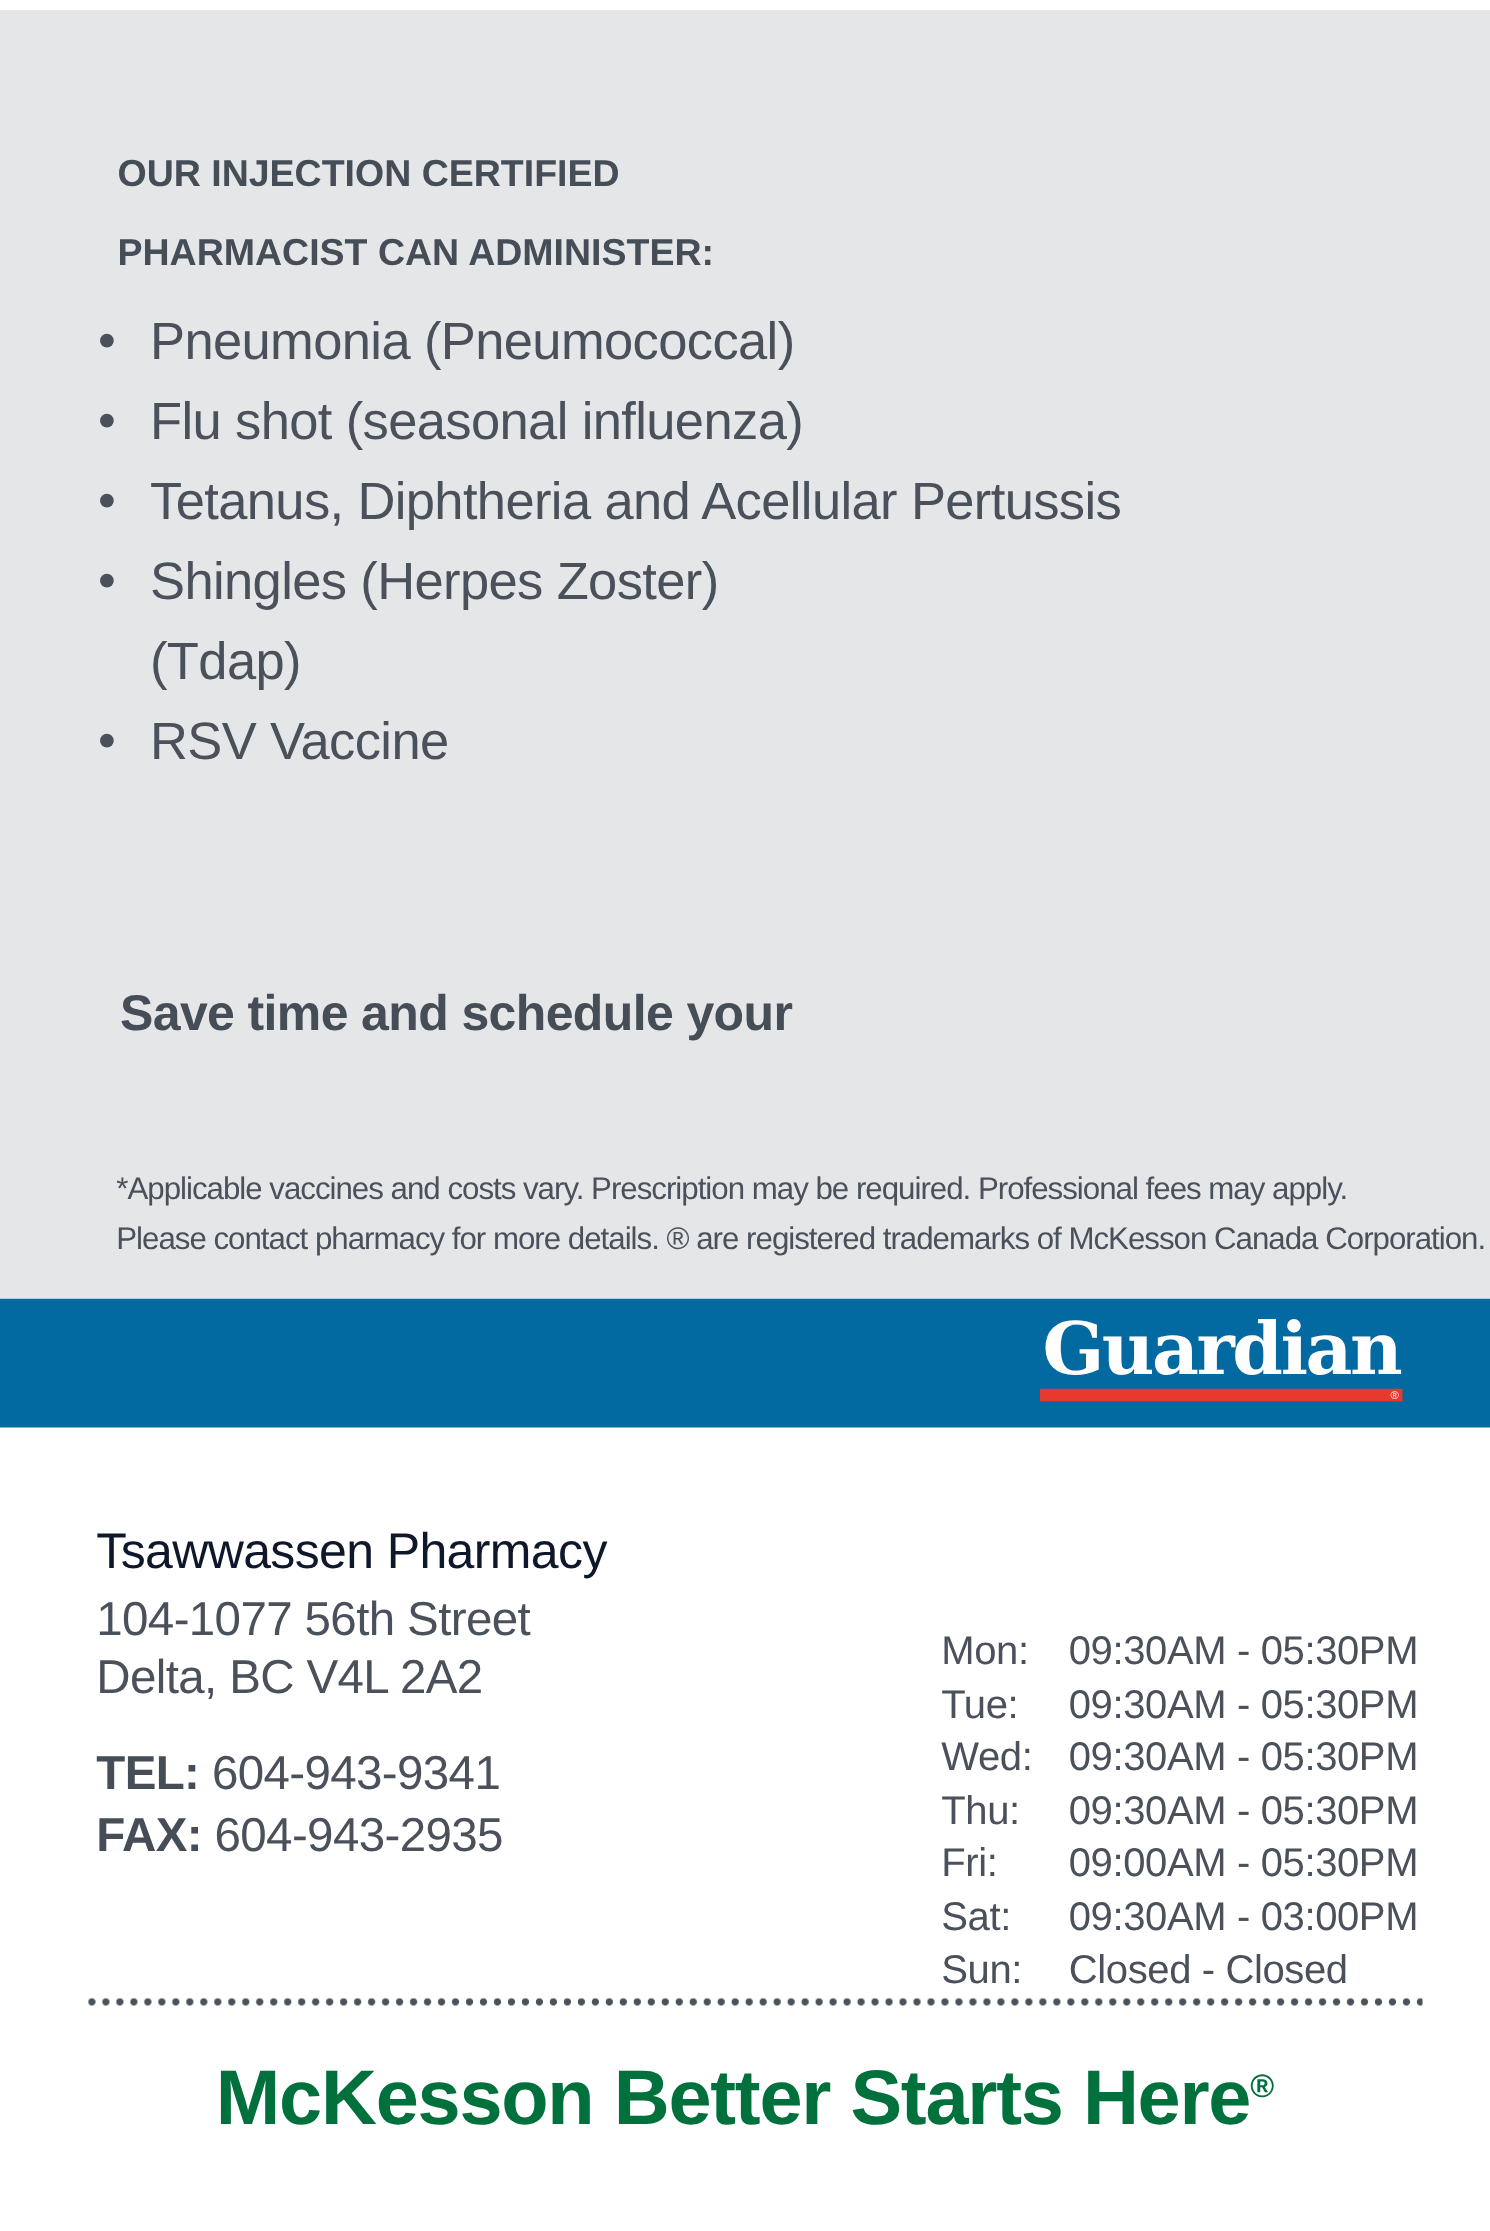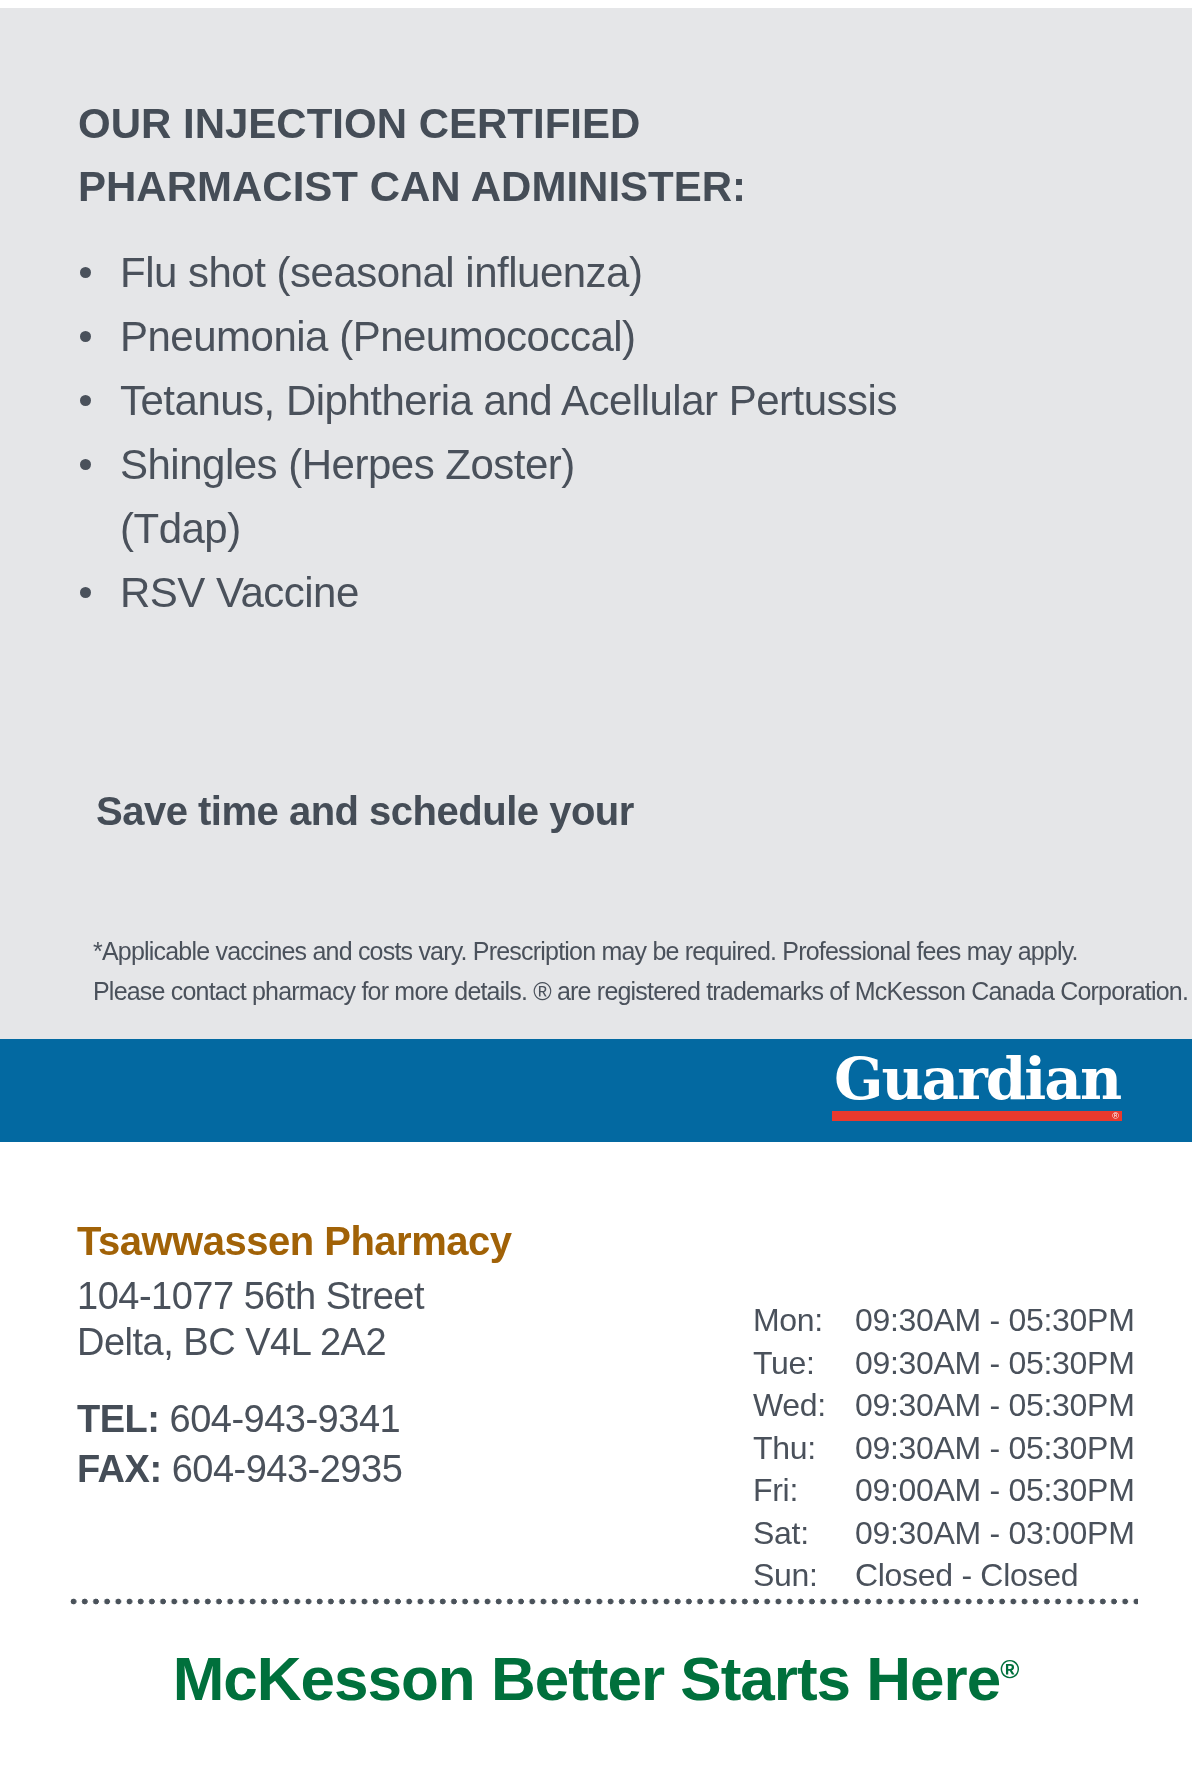--- a/index.html
+++ b/index.html
@@ -10,22 +10,22 @@
     font-family:"Liberation Sans", sans-serif;
     color:#4a515b;
     overflow:hidden;
   }
   
   .hero{
     position:absolute;left:0;top:8px;width:1192px;height:1031px;
     background:#e5e6e8;
   }
   .hero h1{
-    position:absolute;left:78px;top:84px;margin:0;
-    font-size:42px;line-height:63px;font-weight:bold;
+    position:absolute;left:78px;top:84px;margin:16px;
+    font-size:30px;line-height:63px;font-weight:bold;
     letter-spacing:0px;color:#454d57;
   }
   .hero h1 span{display:block;}
   .vaccines{
     position:absolute;left:78px;top:233px;margin:0;padding:0;
     list-style:none;
     font-size:42px;line-height:64px;letter-spacing:-0.5px;color:#4a515b;
   }
   .vaccines li{position:relative;padding-left:42px;margin:0;}
   .vaccines li .dot{
@@ -65,22 +65,22 @@
     background:#e8392e;
   }
   .logo-bar .logo-r{
     position:absolute;right:3px;top:0px;
     font-family:"Liberation Sans", sans-serif;
     font-size:9px;line-height:10px;color:#ffffff;
   }
   
   .ph-name{
     position:absolute;left:77px;top:1219px;
-    font-size:40px;line-height:44px;font-weight:bold;letter-spacing:-0.5px;
-    color:#a16207;
+    font-size:40px;line-height:44px;font-weight:normal;letter-spacing:-0.5px;
+    color:#0f172a;
   }
   .addr{
     position:absolute;left:77px;top:1273px;
     font-size:38px;line-height:46px;letter-spacing:-0.5px;color:#4a515b;
   }
   .addr span{display:block;}
   .phones{
     position:absolute;left:77px;top:1394px;
     font-size:38px;line-height:50px;letter-spacing:-0.5px;color:#4a515b;
   }
@@ -113,22 +113,22 @@
 
 <div class="page">
 
   <section class="hero">
     <h1>
       <span>OUR INJECTION CERTIFIED</span>
       <span>PHARMACIST CAN ADMINISTER:</span>
     </h1>
 
     <ul class="vaccines">
+      <li><span class="dot"></span><span>Pneumonia (Pneumococcal)</span></li>
       <li><span class="dot"></span><span>Flu shot (seasonal influenza)</span></li>
-      <li><span class="dot"></span><span>Pneumonia (Pneumococcal)</span></li>
       <li><span class="dot"></span><span>Tetanus, Diphtheria and Acellular Pertussis</span></li>
       <li><span class="dot"></span><span>Shingles (Herpes Zoster)</span></li>
       <li class="cont"><span>(Tdap)</span></li>
       <li><span class="dot"></span><span>RSV Vaccine</span></li>
     </ul>
 
     <h2 class="subhead">
       <span>Save time and schedule your</span>
     </h2>
 

